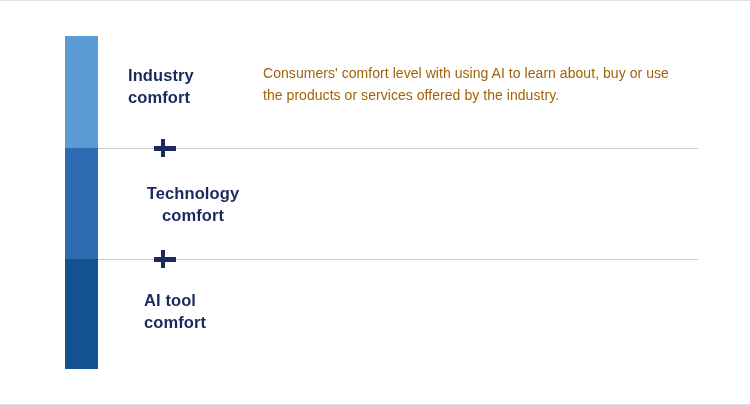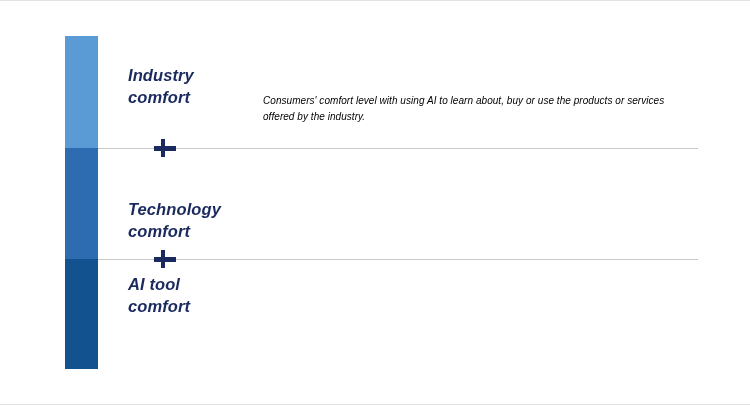--- a/index.html
+++ b/index.html
@@ -29,21 +29,20 @@
   }
   .border-top { top: 0; }
   .border-bottom { bottom: 0; }
 
   .diagram {
     position: absolute;
     left: 0;
     top: 0;
     width: 750px;
     height: 311px;
-    font-style: italic;
   }
 
   
   .bar-col {
     position: absolute;
     left: 65px;
     top: 36px;
     width: 33px;
     height: 333px;
   }
@@ -56,51 +55,50 @@
   .bar-seg.s2 { top: 112px; height: 111px; }
   .bar-seg.s3 { top: 223px; height: 110px; }
 
   
   .row {
     position: absolute;
     left: 98px;
     width: 600px;
   }
   .row.r1 { top: 36px;  height: 112px; }
-  .row.r2 { top: 164px; height: 111px; }
+  .row.r2 { top: 148px; height: 111px; text-align: center; }
   .row.r3 { top: 259px; height: 110px; }
 
   .row-inner {
     position: relative;
     height: 100%;
   }
 
   .row-label {
     position: absolute;
     left: 30px;
     width: 130px;
     font-size: 16.5px;
     font-weight: bold;
     color: #1b2a5e;
     line-height: 1.35;
     letter-spacing: 0.1px;
   }
   .row.r1 .row-label { top: 28px; }
   .row.r2 .row-label { top: 34px; }
-  .row.r3 .row-label { top: 14px; }
+  .row.r3 .row-label { top: 30px; margin-left: 16px; }
 
   .row-desc {
     position: absolute;
     left: 165px;
     width: 420px;
-    font-size: 10px;
-    color: #000000;
+    font-size: 14px;
+    color: #a16207;
     line-height: 1.58;
     letter-spacing: 0.05px;
-    margin-top: 31px;
   }
   .row.r1 .row-desc { top: 26px; }
   .row.r2 .row-desc { top: 32px; }
   .row.r3 .row-desc { top: 28px; }
 
   
   .divider {
     position: absolute;
     left: 98px;
     width: 600px;

